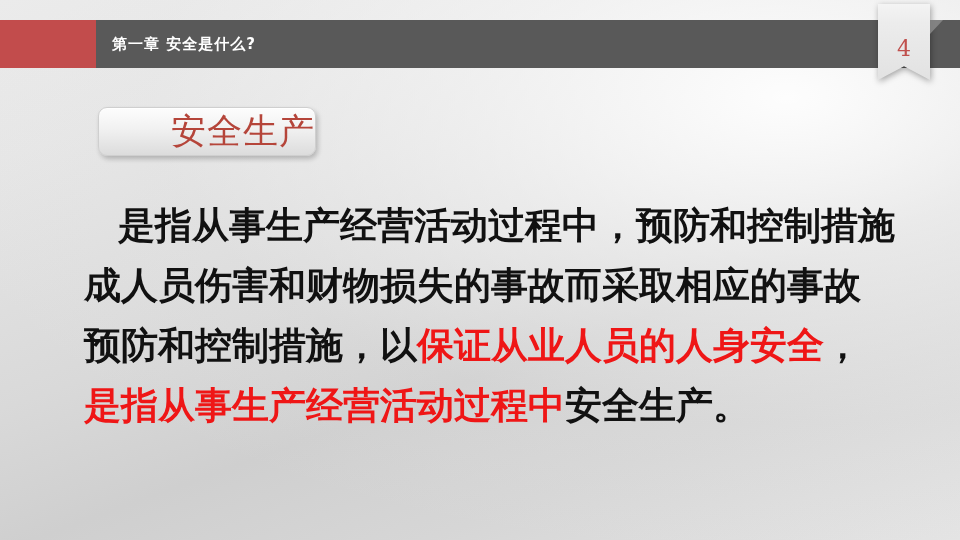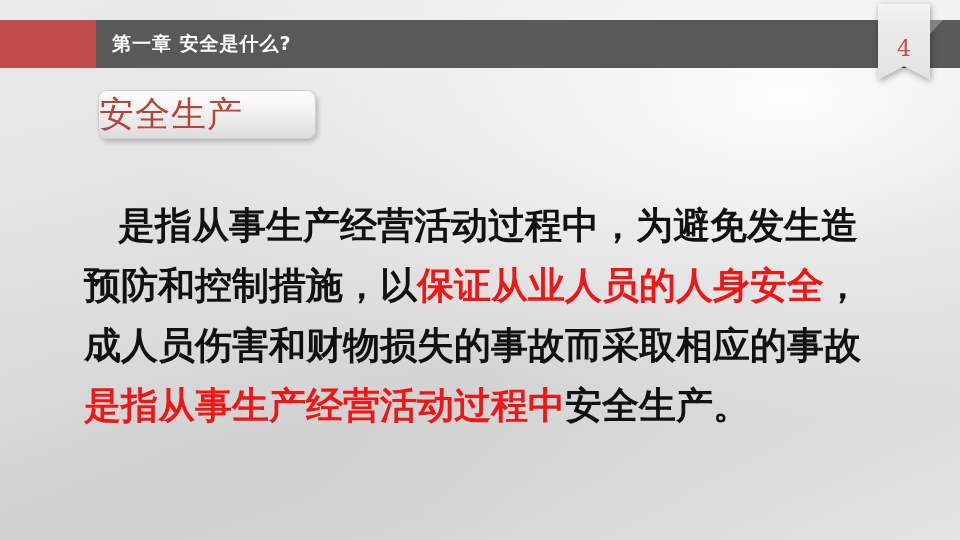--- a/index.html
+++ b/index.html
@@ -53,21 +53,21 @@
   }
   .header-body {
     flex: 1;
     height: 100%;
     background: #595959;
     display: flex;
     align-items: center;
   }
   .header-title {
     color: #ffffff;
-    font-size: 19px;
+    font-size: 15px;
     font-weight: bold;
     letter-spacing: 1px;
     padding-left: 16px;
     white-space: nowrap;
   }
 
   
   .page-ribbon {
     position: absolute;
     left: 878px;
@@ -102,30 +102,30 @@
     color: #c0504d;
     font-size: 22px;
     font-weight: normal;
     font-family: "DejaVu Serif", "Liberation Serif", serif;
   }
 
   
   .callout-box {
     position: absolute;
     left: 98px;
-    top: 90px;
+    top: 107px;
     width: 218px;
     height: 49px;
     border-radius: 9px;
     border: 1px solid #cfcfcf;
     background: linear-gradient(180deg, #fdfdfd 0%, #f2f2f2 42%, #dcdcdc 100%);
     box-shadow: 2px 3px 5px rgba(0,0,0,0.22), inset 0 1px 0 rgba(255,255,255,0.9);
     display: flex;
     align-items: center;
-    justify-content: flex-start;
+    justify-content: flex-end;
   }
   .callout-text {
     color: #b5453a;
     font-size: 35px;
     font-weight: normal;
     letter-spacing: 1px;
     line-height: 1;
     white-space: nowrap;
   }
 
@@ -168,19 +168,19 @@
     <div class="ribbon-shape"></div>
     <div class="ribbon-number">4</div>
   </div>
   <div class="ribbon-fold" style="position:absolute; left:930px; top:20px;"></div>
 
   <div class="callout-box">
     <span class="callout-text">安全生产</span>
   </div>
 
   <div class="body-text" id="bodyText">
-      <span class="body-line first"><span class="seg-black">是指从事生产经营活动过程中，为避免发生造</span></span>
+      <span class="body-line first"><span class="seg-black">是指从事生产经营活动过程中，预防和控制措施</span></span>
+      <span class="body-line"><span class="seg-black">成人员伤害和财物损失的事故而采取相应的事故</span></span>
       <span class="body-line"><span class="seg-black">预防和控制措施，以</span><span class="seg-red">保证从业人员的人身安全</span><span class="seg-black">，</span></span>
-      <span class="body-line"><span class="seg-black">成人员伤害和财物损失的事故而采取相应的事故</span></span>
       <span class="body-line"><span class="seg-red">是指从事生产经营活动过程中</span><span class="seg-black">安全生产。</span></span>
     </div>
 
 </div>
 
 </body></html>

